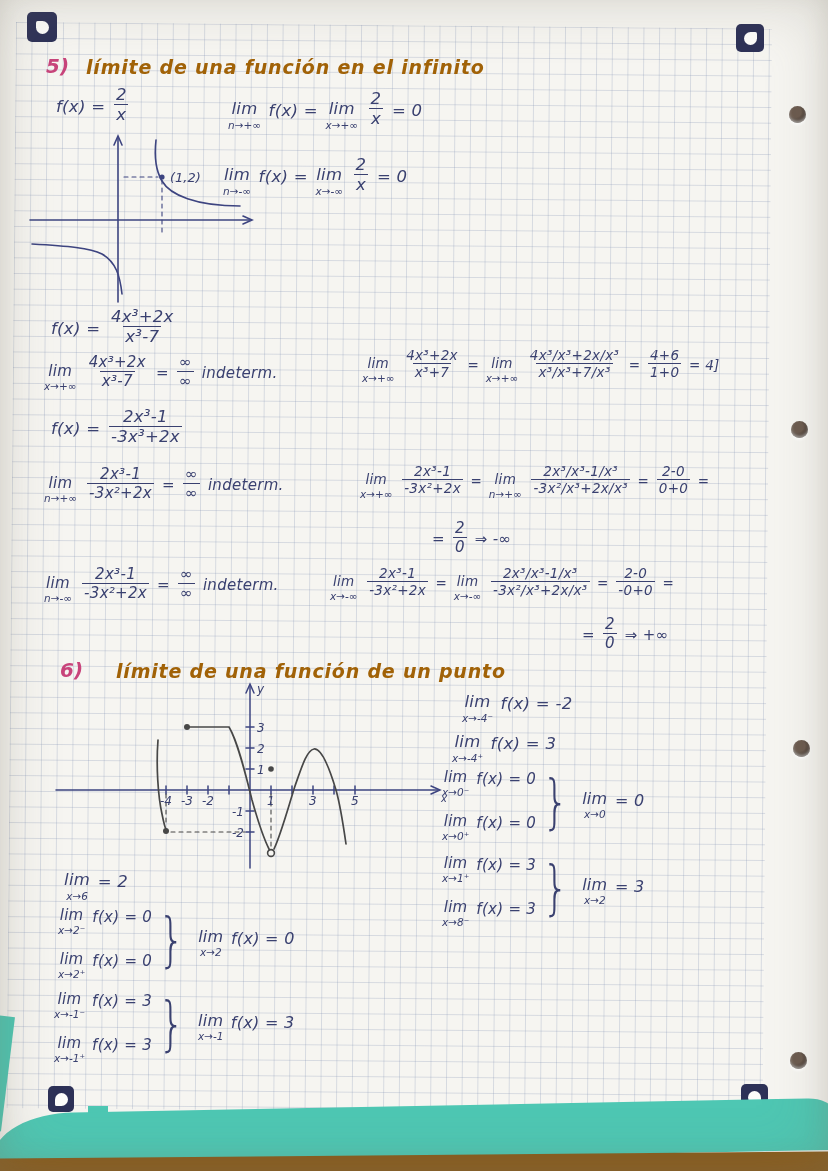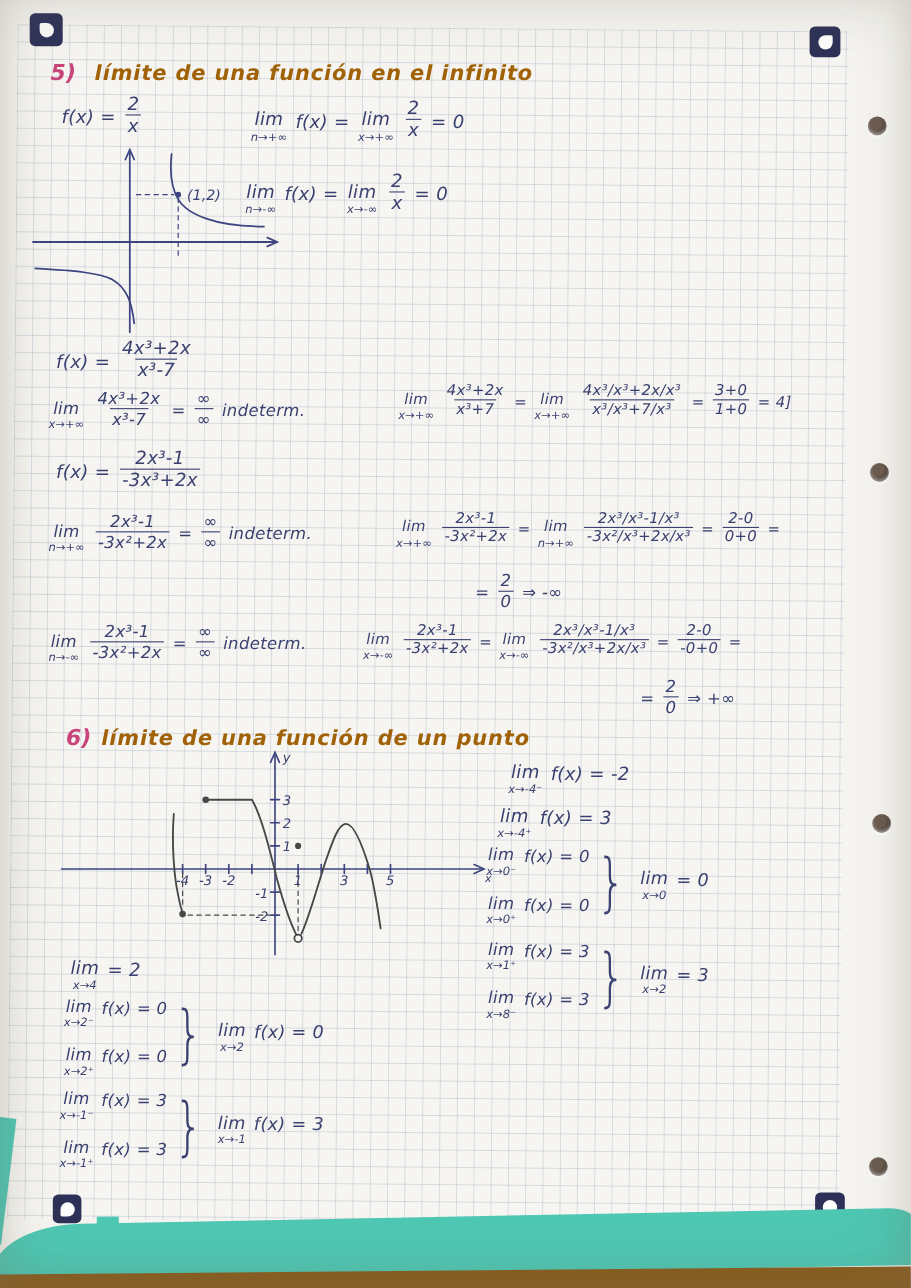--- a/index.html
+++ b/index.html
@@ -144,21 +144,21 @@
       </span> <span class="frac">
         <span class="num">4x³+2x</span>
         <span class="den">x³+7</span>
       </span> = <span class="lim">
         <span class="lw">lim</span>
         <span class="ls">x→+∞</span>
       </span> <span class="frac">
         <span class="num">4x³/x³+2x/x³</span>
         <span class="den">x³/x³+7/x³</span>
       </span> = <span class="frac">
-        <span class="num">3+0</span>
+        <span class="num">4+6</span>
         <span class="den">1+0</span>
       </span> = 4]</div>
 
   <div class="mrow big abs" style="left:51px;top:410px;">f(x) = <span class="frac">
         <span class="num">2x³-1</span>
         <span class="den">-3x³+2x</span>
       </span></div>
   <div class="mrow abs" style="left:42px;top:468px;"><span class="lim">
         <span class="lw">lim</span>
         <span class="ls">n→+∞</span>
@@ -215,21 +215,21 @@
       </span> = <span class="frac">
         <span class="num">2-0</span>
         <span class="den">-0+0</span>
       </span> =</div>
   <div class="mrow abs" style="left:582px;top:618px;">= <span class="frac">
         <span class="num">2</span>
         <span class="den">0</span>
       </span> ⇒ +∞</div>
 
   <div class="pnum" style="left:60px;top:658px;">6)</div>
-  <div class="ptitle" style="left:92px;top:660px;">límite de una función de un punto</div>
+  <div class="ptitle" style="left:116px;top:660px;">límite de una función de un punto</div>
 
   <svg class="abs" style="left:50px;top:678px;" width="400" height="195" viewBox="0 0 400 195">
     <g stroke="#3d4480" fill="none" stroke-width="1.5" stroke-linecap="round">
       <line x1="6" y1="112" x2="388" y2="112"></line>
       <path d="M381 108 L390 112 L381 116"></path>
       <line x1="200" y1="8" x2="200" y2="190"></line>
       <path d="M196 15 L200 6 L204 15"></path>
       <g>
         <line x1="116" y1="108" x2="116" y2="116"></line>
           <line x1="137" y1="108" x2="137" y2="116"></line>
@@ -318,21 +318,21 @@
     </div>
     <div class="brace">}</div>
     <div class="mrow gres"><span class="lim">
           <span class="lw">lim</span>
           <span class="ls">x→2</span>
         </span> = 3</div>
   </div>
 
   <div class="mrow big abs" style="left:62px;top:868px;"><span class="lim">
         <span class="lw">lim</span>
-        <span class="ls">x→4</span>
+        <span class="ls">x→6</span>
       </span> = 2</div>
 
   <div class="lim-group" style="left:56px;top:904px;">
     <div class="lim-col">
       <div class="mrow"><span class="lim">
             <span class="lw">lim</span>
             <span class="ls">x→2⁻</span>
           </span> f(x) = 0</div>
       <div class="mrow"><span class="lim">
             <span class="lw">lim</span>

